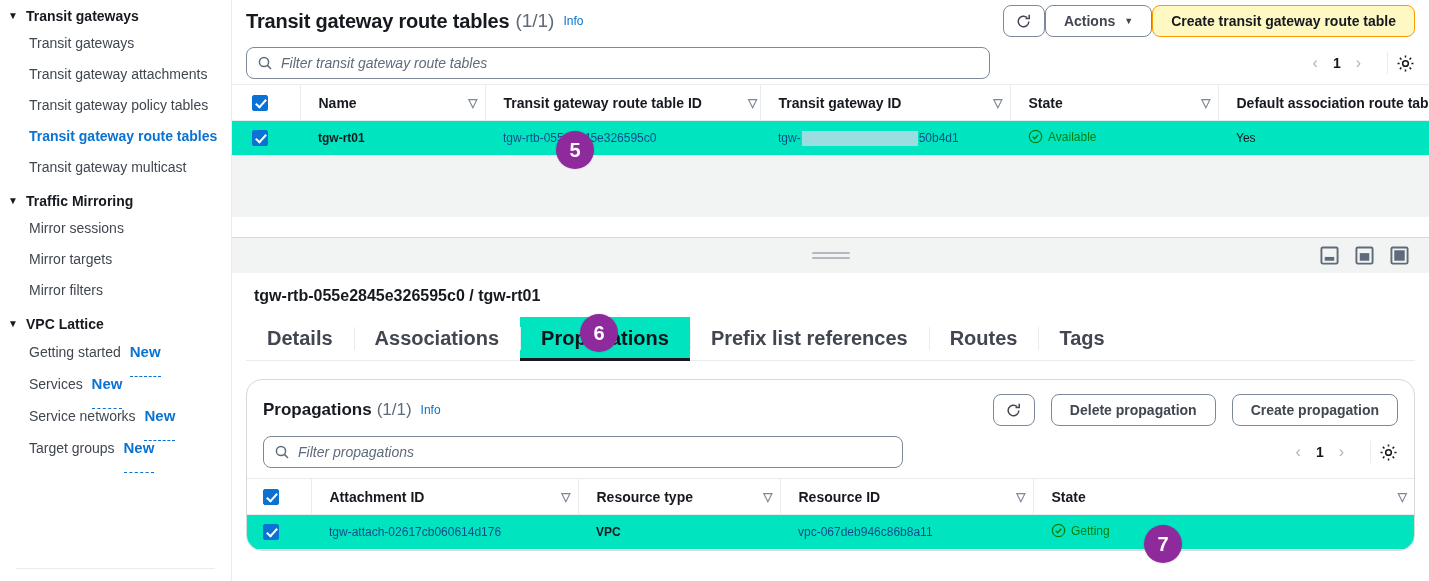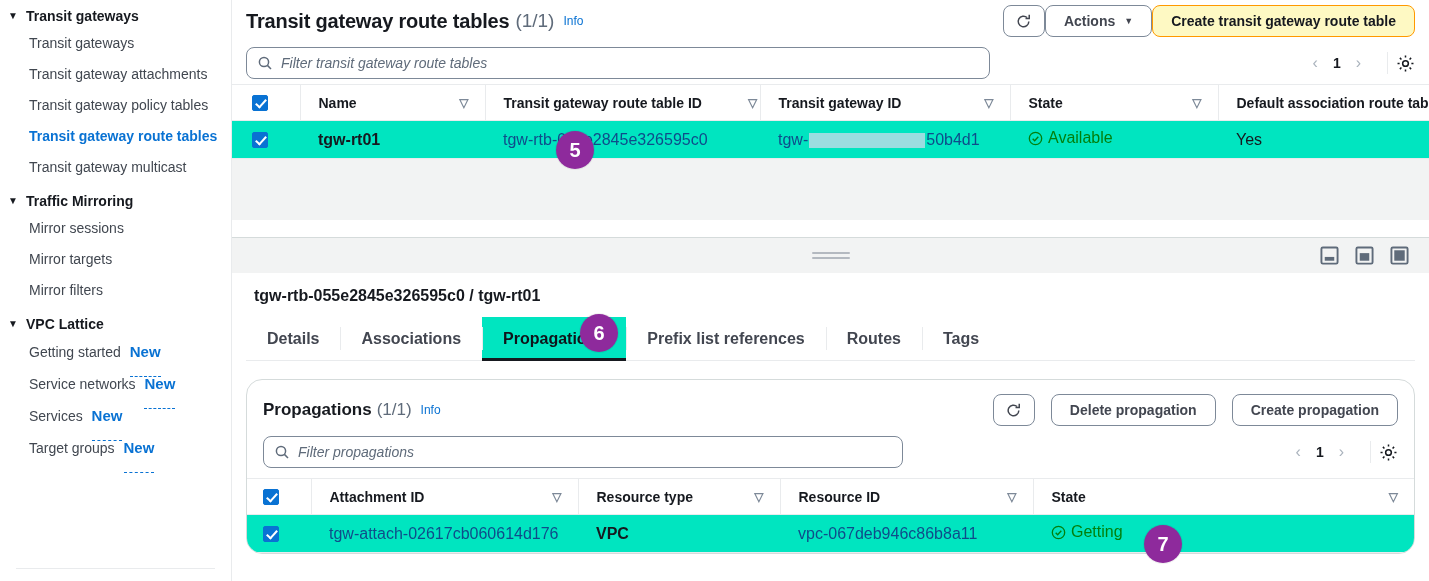--- a/index.html
+++ b/index.html
@@ -116,28 +116,28 @@
     text-align: left;
     padding: 9px 0 9px 0;
     background: #ffffff;
     border-top: 1px solid #e9ebed;
     border-bottom: 1px solid #e9ebed;
     vertical-align: middle;
     white-space: nowrap;
     overflow: hidden;
   }
   table.grid td {
-    font-size: 16px;
+    font-size: 12px;
     padding: 8px 0;
     border-bottom: 1px solid #e9ebed;
     vertical-align: middle;
     white-space: nowrap;
     overflow: hidden;
   }
-  .th-inner { display: flex; align-items: center; justify-content: space-between; padding-right: 16px; gap: 36px; }
+  .th-inner { display: flex; align-items: center; justify-content: space-between; padding-right: 7px; gap: 36px; }
   .col-sep { border-left: 1px solid #e9ebed; padding-left: 18px !important; }
   .sort-tri { color: #7d8998; font-size: 12px; margin-left: 10px; }
 
   .cb {
     width: 16px; height: 16px; border-radius: 2px;
     display: inline-block; position: relative;
     background: #0972d3; border: 1px solid #0972d3;
     vertical-align: middle;
   }
   .cb::after {
@@ -179,21 +179,21 @@
   
   #detail { background: #ffffff; padding: 0 14px; }
   .detail-title {
     font-size: 16px; font-weight: bold; color: #16191f;
     padding: 14px 0 12px 8px;
   }
   .tabs { display: flex; align-items: stretch; border-bottom: 1px solid #e9ebed; height: 44px; position: relative; }
   .tab {
     display: flex; align-items: center;
     padding: 0 21px;
-    font-size: 16px; font-weight: bold; color: #424650;
+    font-size: 20px; font-weight: bold; color: #424650;
     cursor: pointer; position: relative; justify-content: flex-end;
   }
   .tab + .tab::before {
     content: ""; position: absolute; left: 0; top: 10px; bottom: 10px;
     width: 1px; background: #e9ebed;
   }
   .tab.active { color: #0f141a; }
   .tab.active::after {
     content: ""; position: absolute; left: 0; right: 0; bottom: -1px;
     height: 3px; background: #16191f;
@@ -271,25 +271,25 @@
 
     <div class="nav-group-header">
       <span class="caret">▼</span>
       <span>VPC Lattice</span>
     </div>
     <div class="nav-item">
       <span>Getting started</span>
       <span class="new-badge">New</span>
     </div>
     <div class="nav-item">
+      <span>Services</span>
+      <span class="new-badge">New</span>
+    </div>
+    <div class="nav-item">
       <span>Service networks</span>
-      <span class="new-badge">New</span>
-    </div>
-    <div class="nav-item">
-      <span>Services</span>
       <span class="new-badge">New</span>
     </div>
     <div class="nav-item">
       <span>Target groups</span>
       <span class="new-badge">New</span>
     </div>
 
     <div class="sidebar-divider"></div>
   </nav>
 

